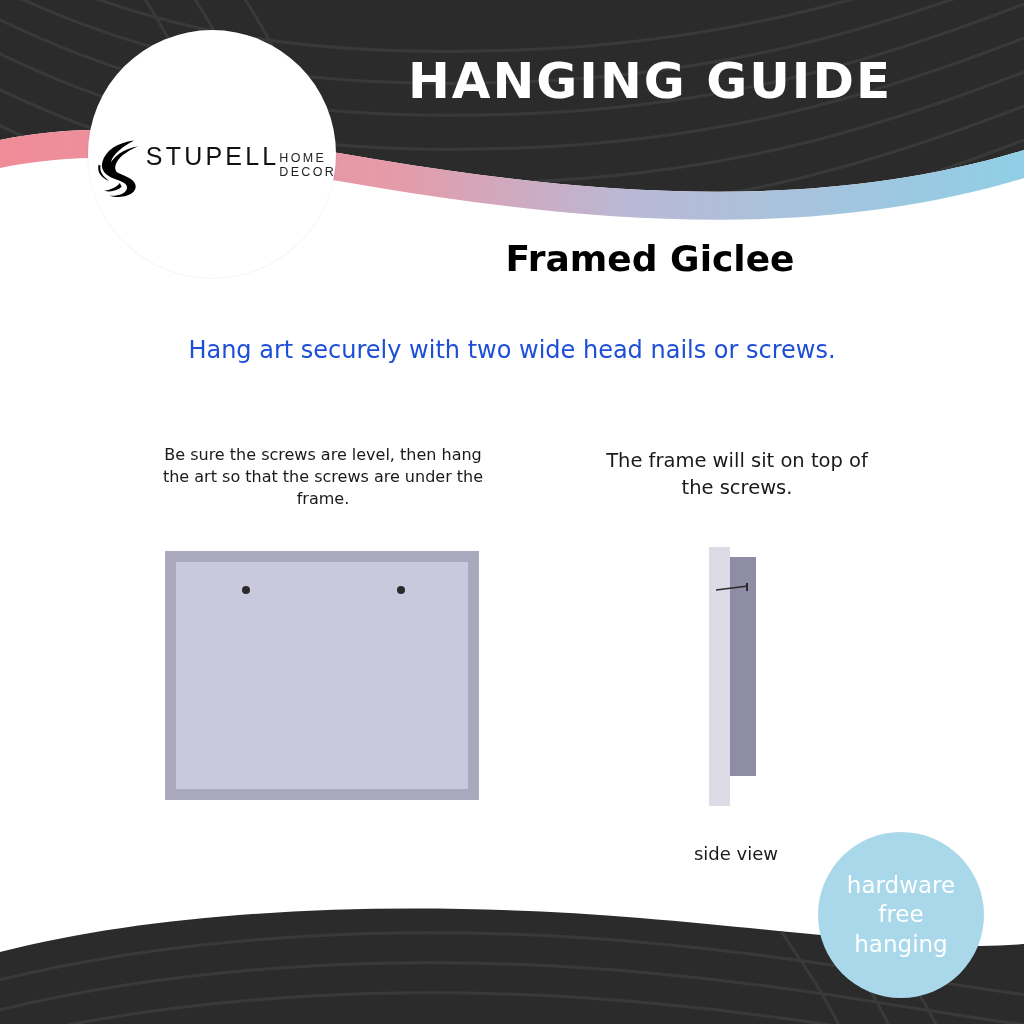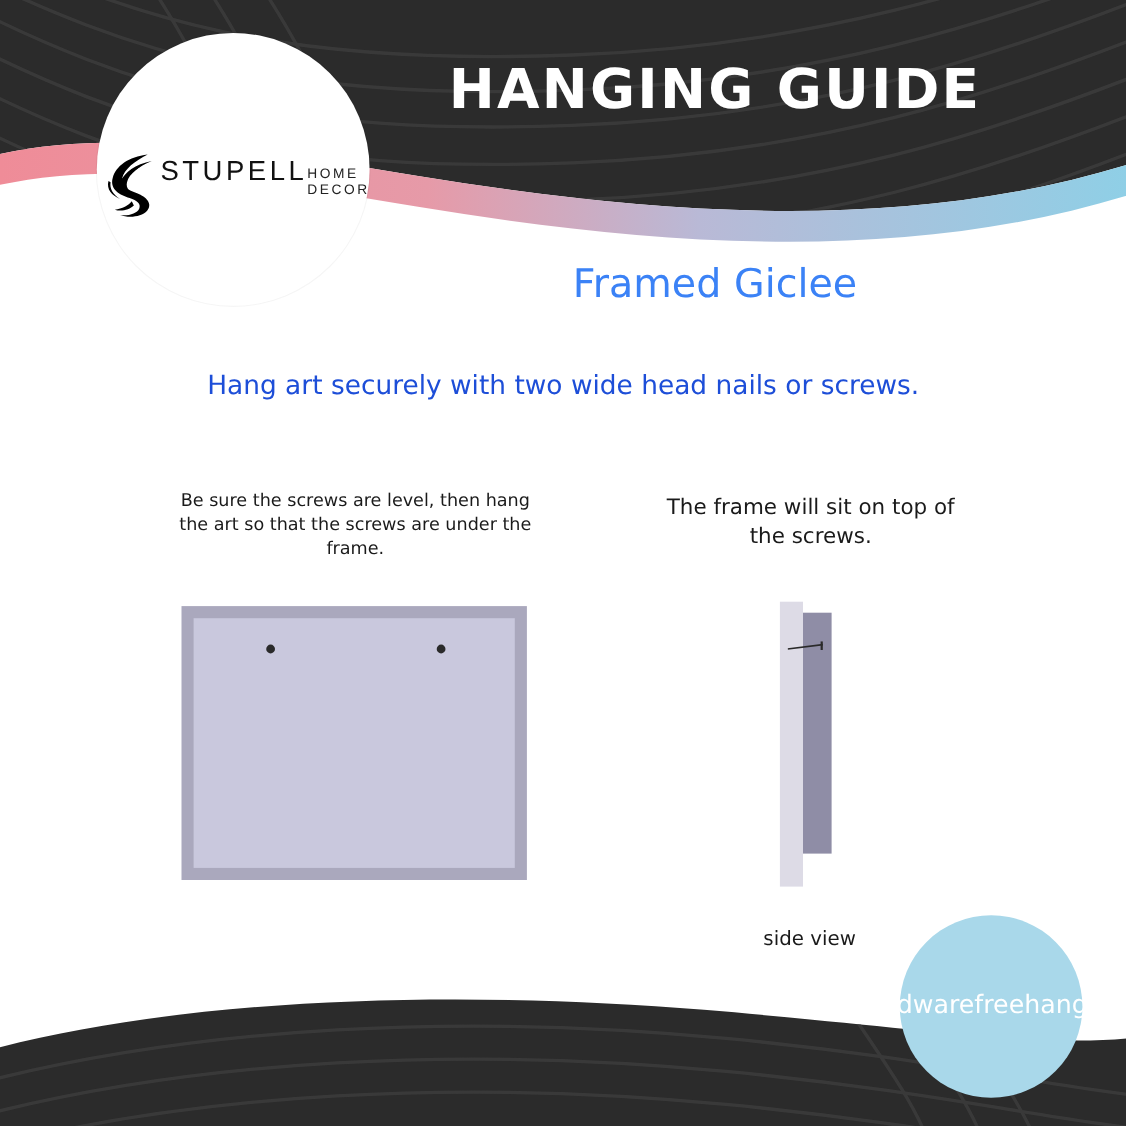--- a/index.html
+++ b/index.html
@@ -76,22 +76,22 @@
     color: #ffffff;
   }
 
   .product-type {
     position: absolute;
     left: 370px;
     top: 238px;
     width: 560px;
     text-align: center;
     font-size: 36px;
-    color: #3b82f6;
-    font-weight: 400;
+    color: #000000;
+    font-weight: 700;
   }
 
   .lead-line {
     position: absolute;
     left: 0;
     top: 336px;
     width: 1024px;
     text-align: center;
     font-size: 24px;
     color: #1d4ed8;
@@ -190,20 +190,21 @@
   
   .hw-badge {
     position: absolute;
     left: 818px;
     top: 832px;
     width: 166px;
     height: 166px;
     border-radius: 50%;
     background: #a9d8ea;
     display: flex;
+    flex-direction: column;
     align-items: center;
     justify-content: center;
     color: #ffffff;
     font-size: 23px;
     line-height: 1.28;
     text-align: center;
   }
 </style>
 </head>
 <body>

